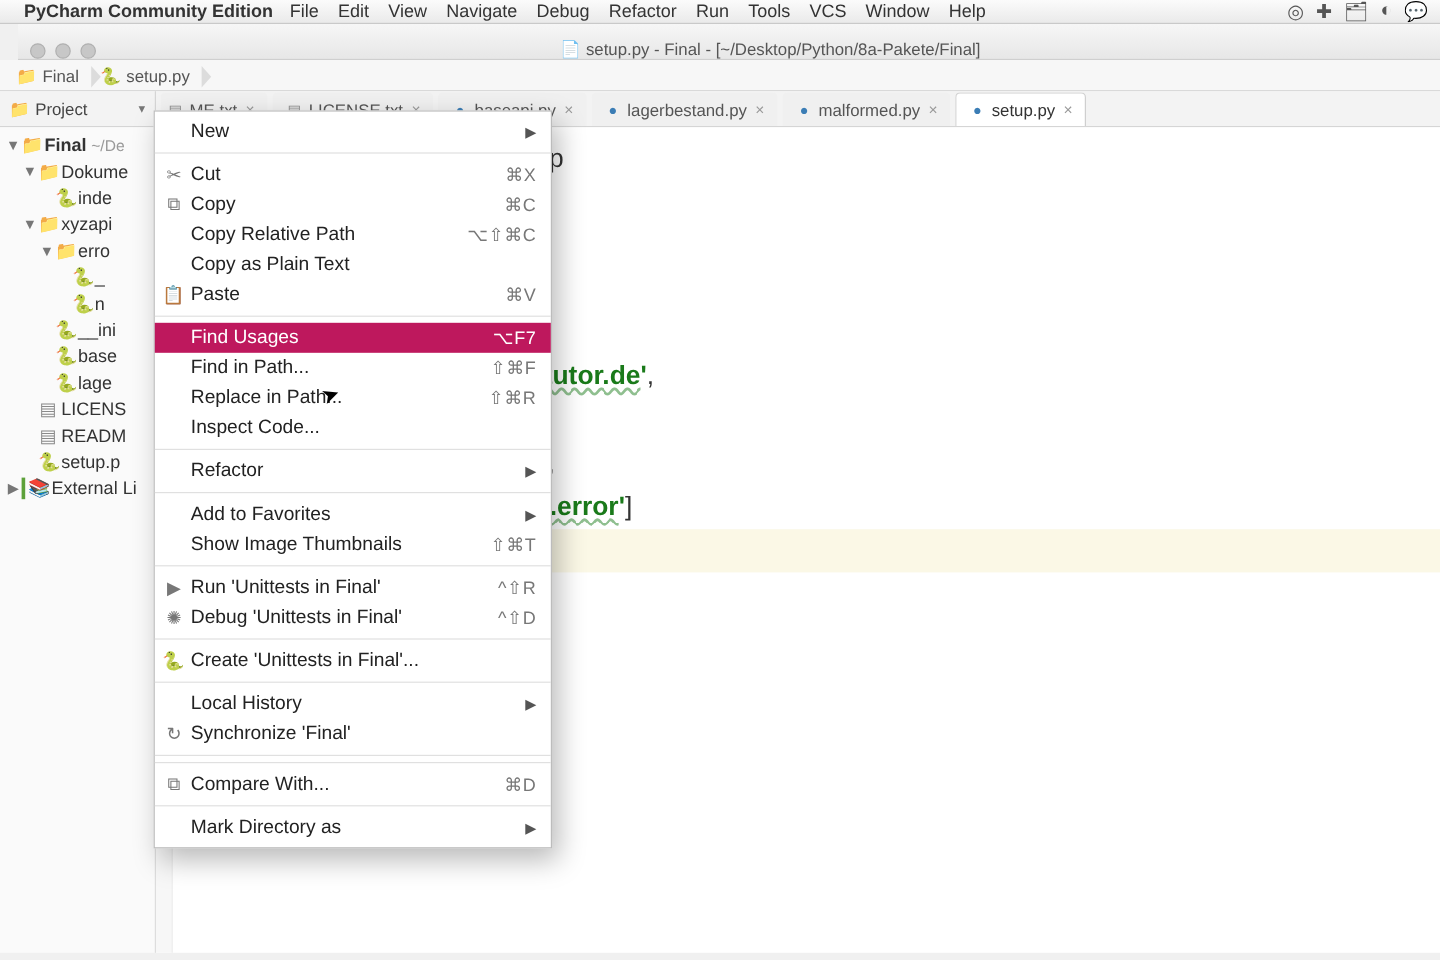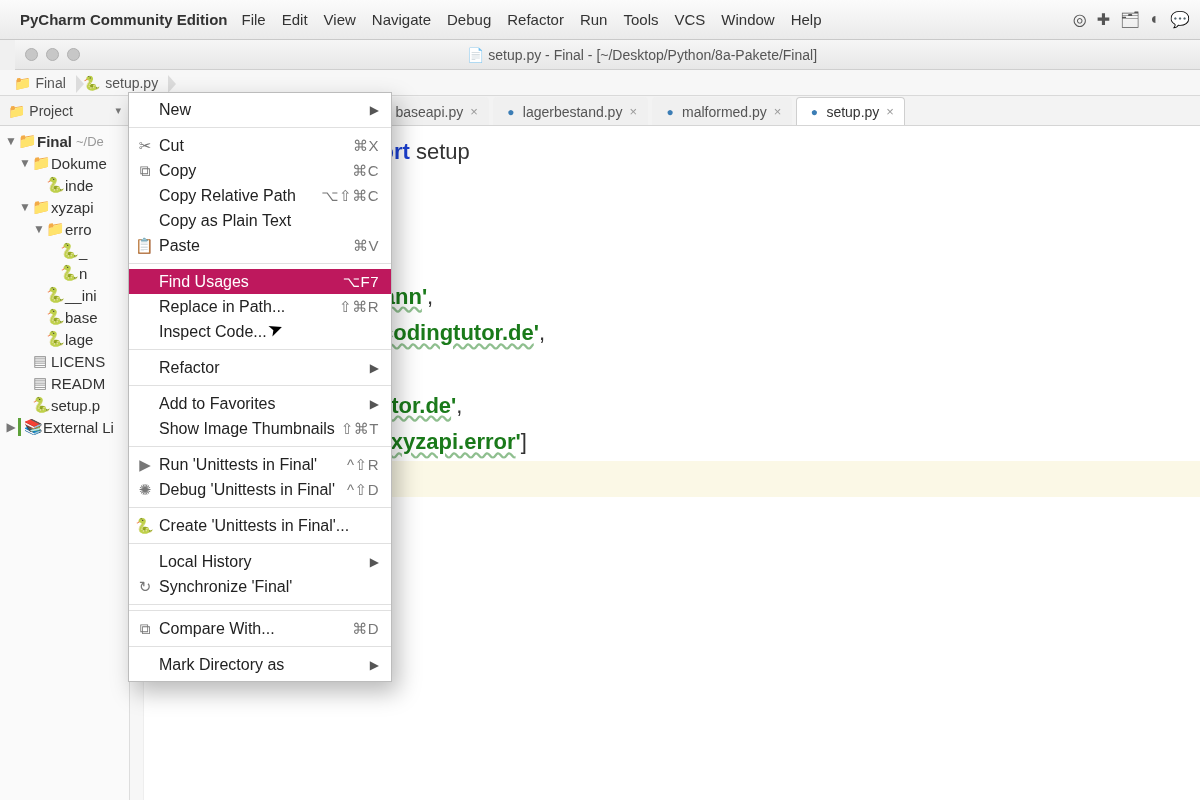--- a/index.html
+++ b/index.html
@@ -1,26 +1,26 @@
 <!DOCTYPE html>
 <html><head>
 <meta charset="utf-8">
 <style>
 * { margin: 0; padding: 0; box-sizing: border-box; font-family: -apple-system, "Helvetica Neue", Arial, sans-serif; }
 body { width: 1200px; height: 800px; background: #f0f0f0; overflow: hidden; position: relative; }
 
 
-.menubar { height: 40px; background: linear-gradient(#fbfbfb,#eaeaea); border-bottom: 1px solid #c9c9c9; display: flex; align-items: center; padding: 0 10px; font-size: 15px; color: #333; justify-content: center; }
+.menubar { height: 20px; background: linear-gradient(#fbfbfb,#eaeaea); border-bottom: 1px solid #c9c9c9; display: flex; align-items: center; padding: 0 10px; font-size: 15px; color: #333; justify-content: center; }
 .menubar .apple { font-size: 18px; margin-right: 10px; }
 .menubar .app-name { font-weight: 600; margin-right: 14px; }
 .menubar .m-item { margin-right: 16px; cursor: default; }
 .menubar .tray { margin-left: auto; display: flex; gap: 10px; color: #555; font-size: 16px; }
 
 
-.windowbar { height: 30px; background: linear-gradient(#f6f6f6,#e7e7e7); border-bottom: 1px solid #cfcfcf; display: flex; align-items: center; padding: 0 10px; margin-left: 15px; }
+.windowbar { height: 30px; background: linear-gradient(#f6f6f6,#e7e7e7); border-bottom: 1px solid #cfcfcf; display: flex; align-items: flex-end; padding: 0 10px; margin-left: 15px; }
 .traffic { display: flex; gap: 8px; margin-right: 14px; }
 .traffic span { width: 13px; height: 13px; border-radius: 50%; background:#c7c7c7; border:1px solid #b0b0b0; display:inline-block; }
 .win-title { flex: 1; text-align: center; font-size: 14px; color: #555; }
 
 
 .crumbs { height: 26px; background: #f7f7f7; border-bottom: 1px solid #d9d9d9; display: flex; align-items: center; padding: 0 10px; font-size: 14px; color: #555; }
 .crumb { display:flex; align-items:center; margin-right: 2px; padding: 2px 12px 2px 4px; position: relative; }
 .crumb::after { content:""; position:absolute; right:-6px; top:2px; width:0; height:0; border-top:9px solid transparent; border-bottom:9px solid transparent; border-left:8px solid #dcdcdc; }
 .crumb .ficon { margin-right: 4px; color:#8a8a8a; }
 
@@ -53,21 +53,21 @@
 .editor { flex:1; background:#fff; padding: 8px 0 0 24px; font-family: Menlo, Consolas, monospace; font-size: 22px; line-height:1.65; color:#333; position:relative; }
 .editor .gutter { position:absolute; left:0; top:0; bottom:0; width:14px; background:#f7f7f7; border-right:1px solid #eee; }
 .editor pre { white-space:pre; margin-left:4px; }
 .kw { color:#1a3fd1; font-weight:600; }
 .str { color:#1a7a1a; font-weight:600; }
 .str .u { text-decoration: underline wavy #8fbf8f; }
 .fn { color:#333; }
 .hl-line { background:#fbf8e6; display:block; }
 
 
-.ctxmenu { position:absolute; left:128px; top:92px; width:264px; background:#fff; border:1px solid #bcbcbc; box-shadow: 6px 10px 22px rgba(0,0,0,.28); font-size:16px; color:#222; padding:4px 0; }
+.ctxmenu { position:absolute; left:128px; top:92px; width:332px; background:#fff; border:1px solid #bcbcbc; box-shadow: 6px 10px 22px rgba(0,0,0,.28); font-size:16px; color:#222; padding:4px 0; }
 .ctxitem { display:flex; align-items:center; height:25px; padding: 0 12px 0 30px; position:relative; }
 .ctxitem .mic { position:absolute; left:6px; width:20px; text-align:center; color:#777; font-size:15px; }
 .ctxitem .sc { margin-left:auto; color:#777; font-size:15px; letter-spacing:0.5px; }
 .ctxitem .sub { margin-left:auto; font-size:12px; color:#555; }
 .ctxitem.selected { background:#be185d; color:#fff; }
 .ctxitem.selected .sc { color:#fff; }
 .ctxsep { height:1px; background:#e0e0e0; margin:5px 0; }
 .cursor-arrow { position:absolute; left:268px; top:318px; font-size:18px; color:#000; transform: rotate(-20deg); pointer-events:none; }
 
 .ficon.py { color:#3b7db5; }
@@ -275,20 +275,24 @@
       <span class="mic ">📋</span>
       <span>Paste</span>
       <span class="sc">⌘V</span>
     </div>
     <div class="ctxsep"></div>
     <div class="ctxitem selected">
       <span>Find Usages</span>
       <span class="sc">⌥F7</span>
     </div>
     <div class="ctxitem">
+      <span>Find in Path...</span>
+      <span class="sc">⇧⌘F</span>
+    </div>
+    <div class="ctxitem">
       <span>Replace in Path...</span>
       <span class="sc">⇧⌘R</span>
     </div>
     <div class="ctxitem">
       <span>Inspect Code...</span>
     </div>
     <div class="ctxsep"></div>
     <div class="ctxitem">
       <span>Refactor</span>
       <span class="sub">▶</span>

